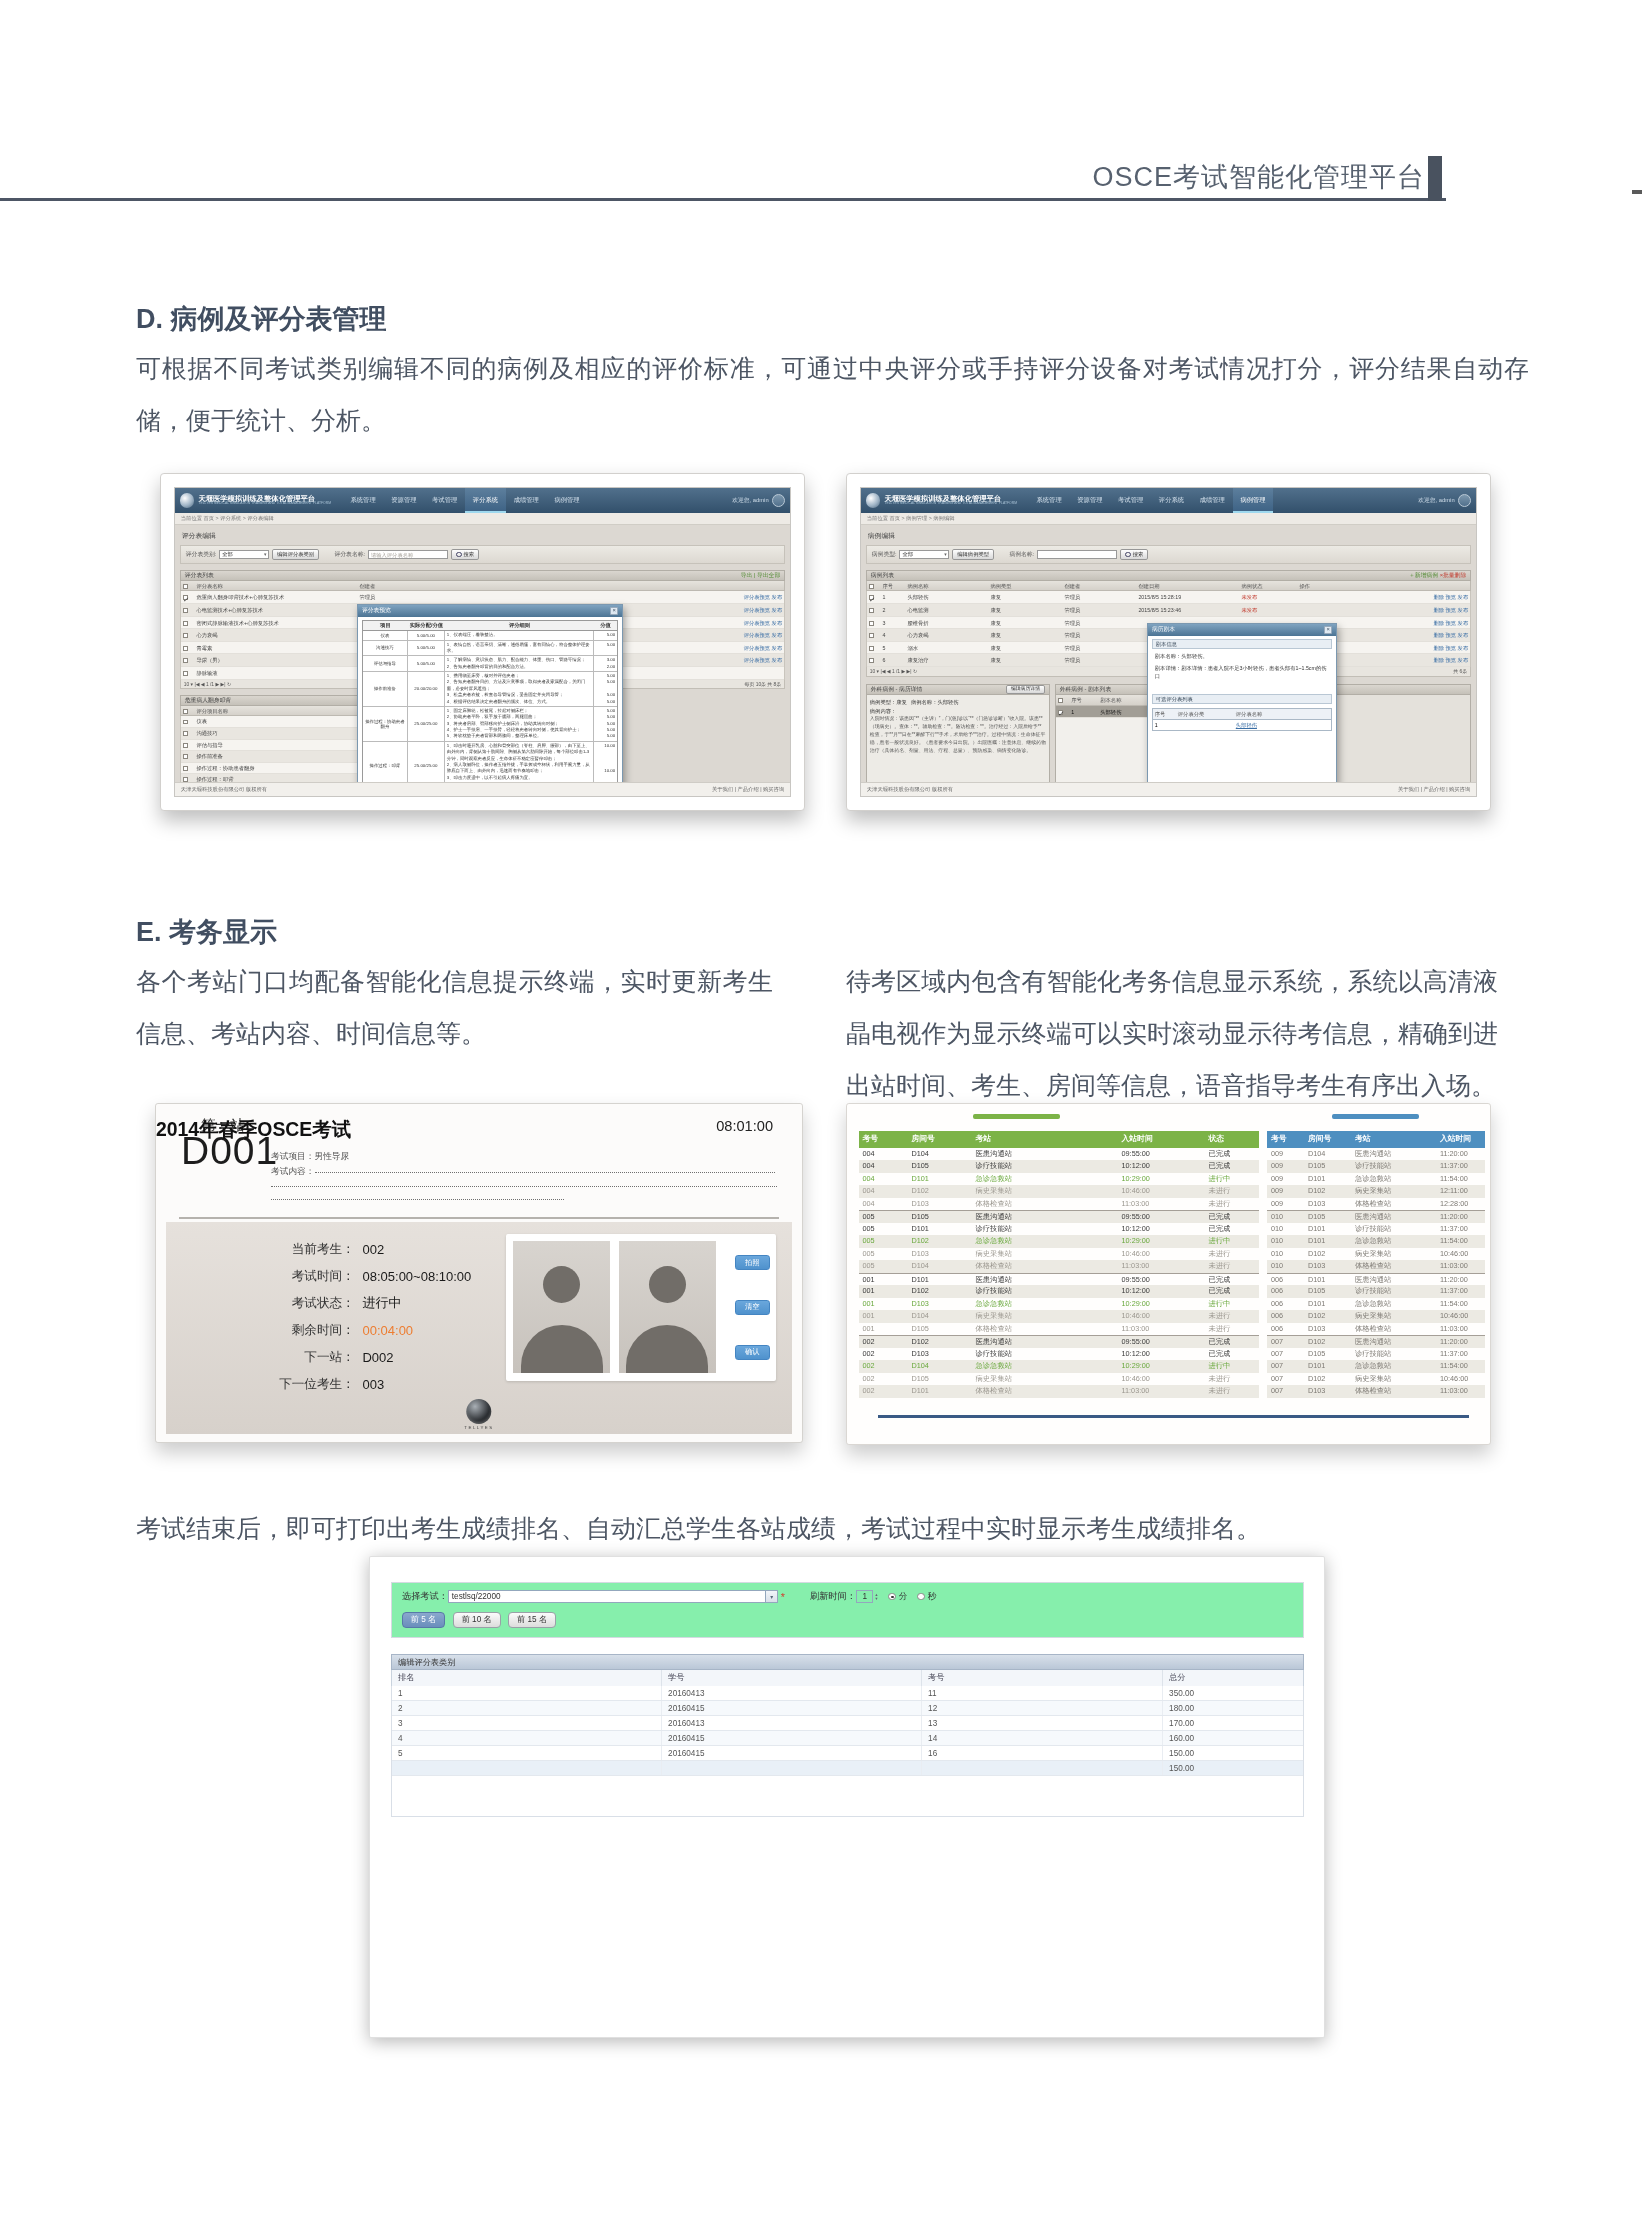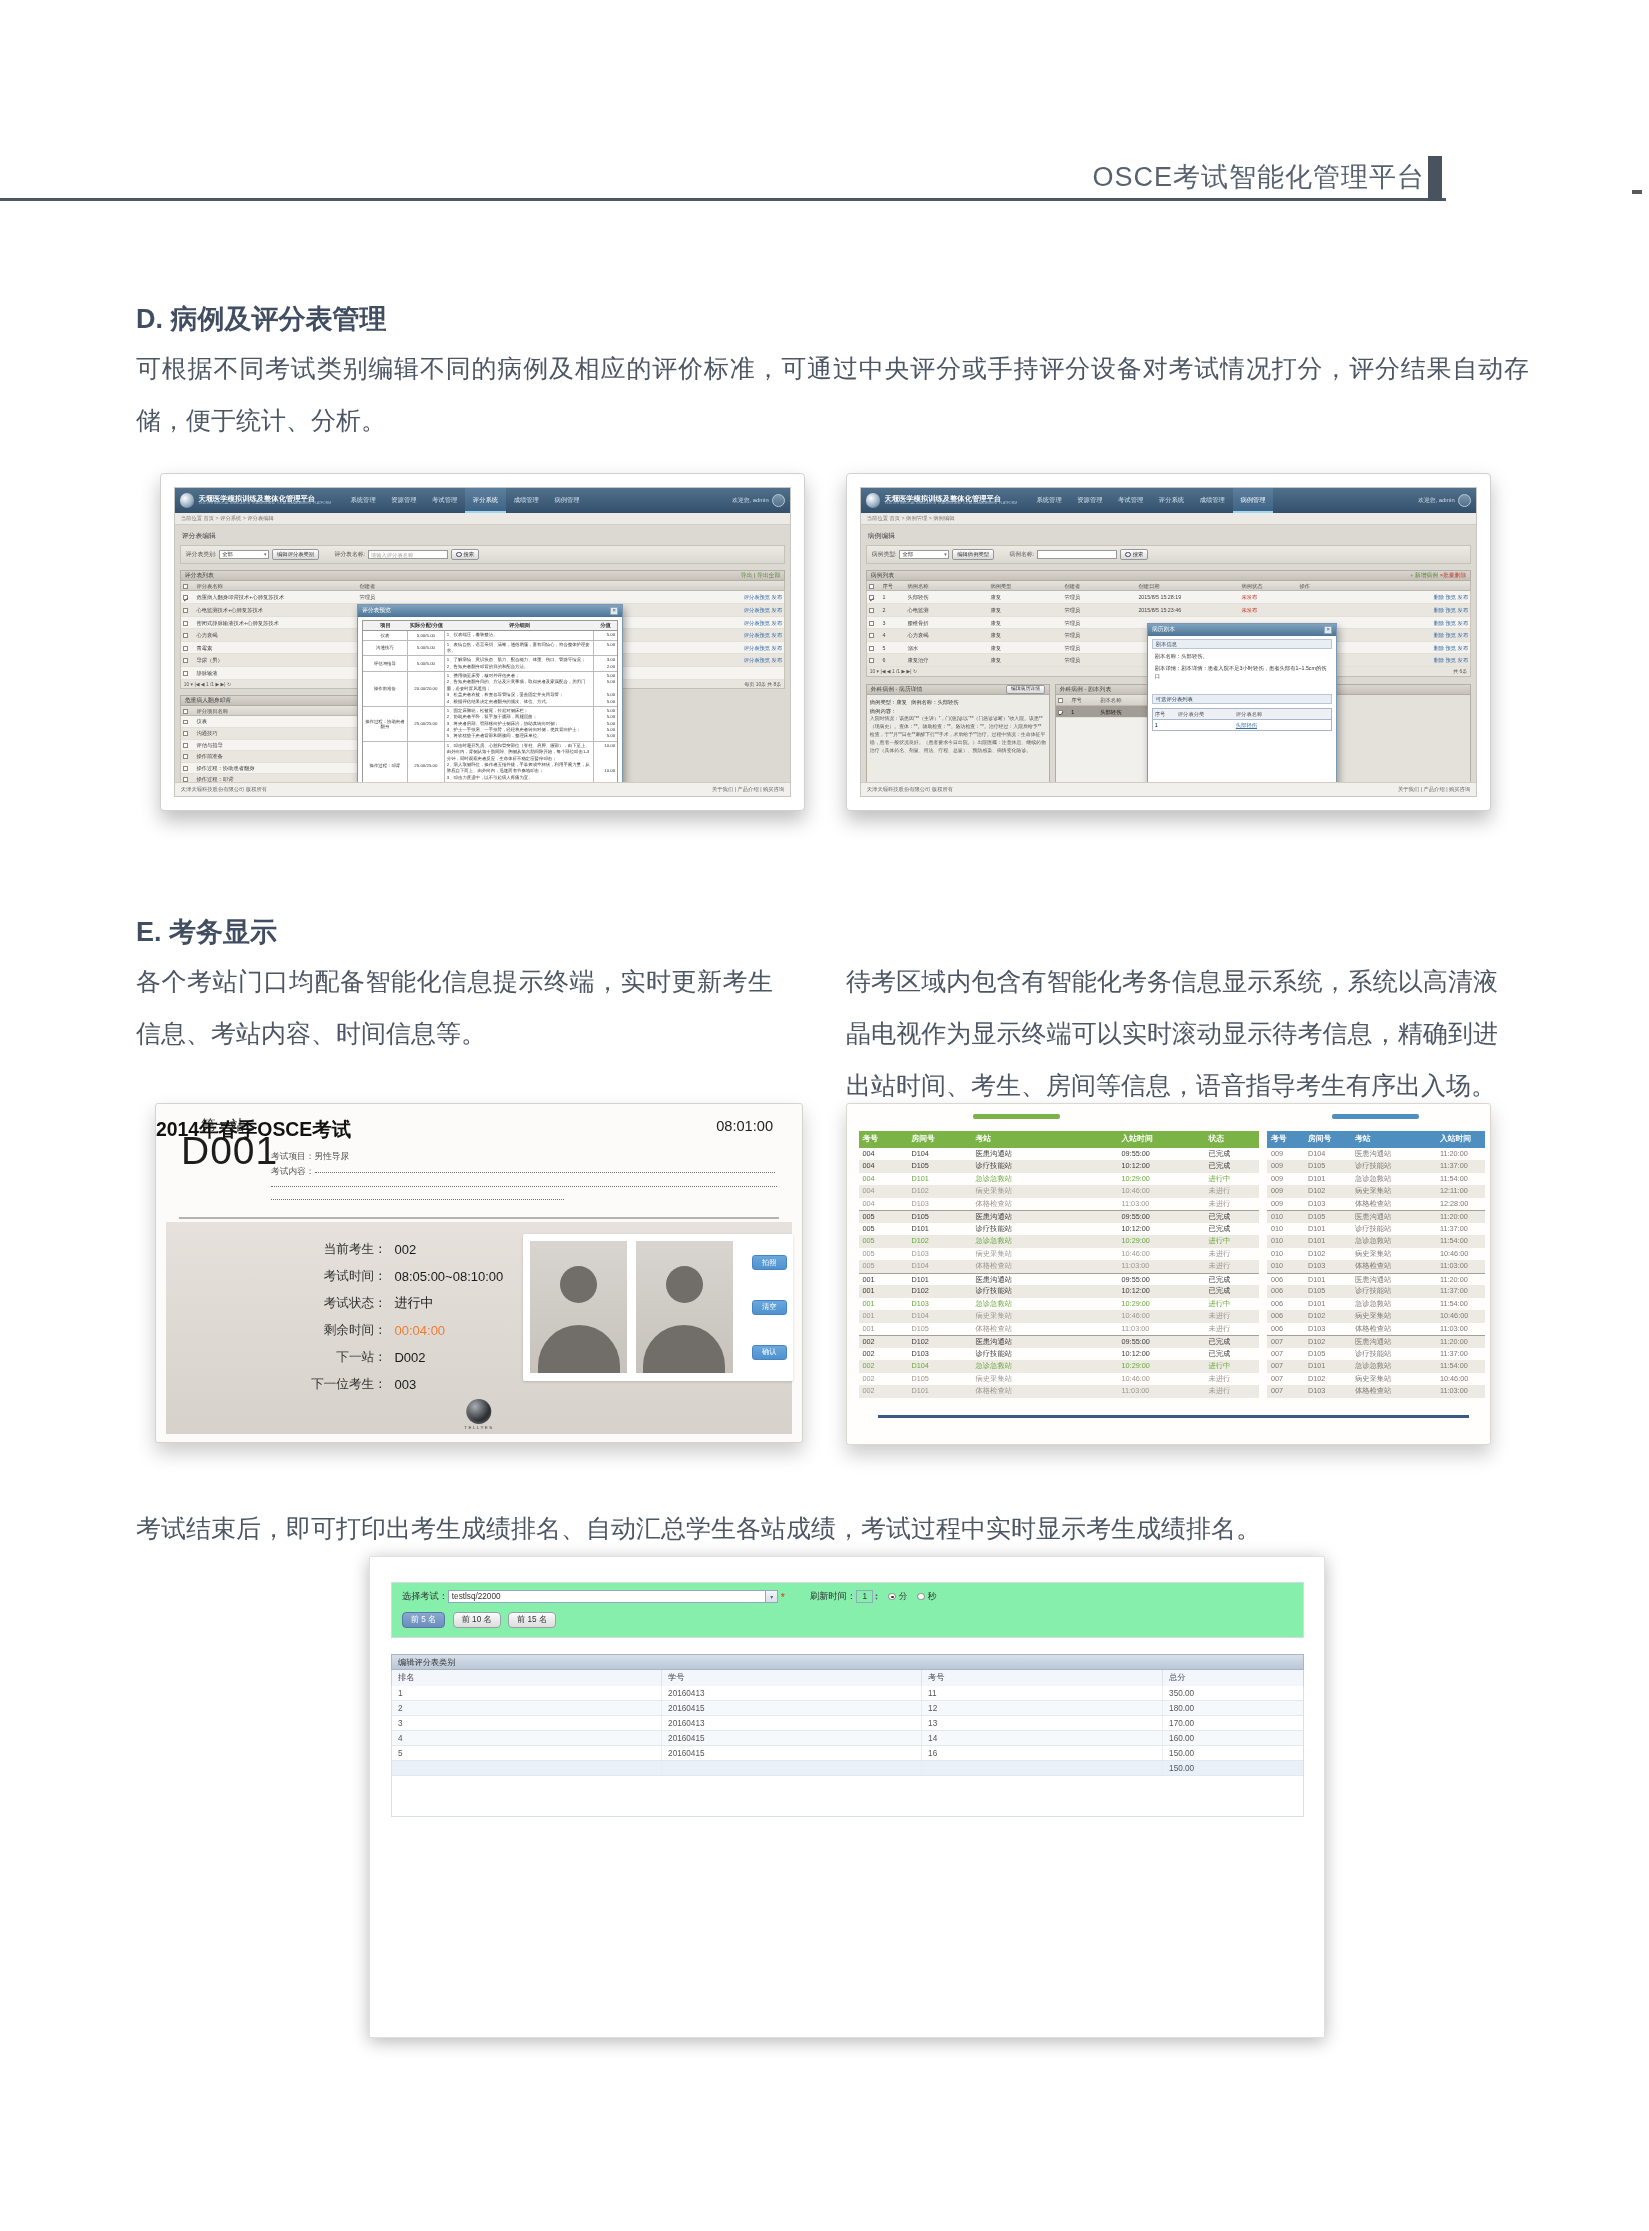--- a/index.html
+++ b/index.html
@@ -102,24 +102,24 @@
   .stn-title{position:absolute;left:0;right:8px;top:11.6px;text-align:left;font-size:19.4px;font-weight:bold;color:#111;}
   .stn-clock{position:absolute;right:29px;top:13.6px;font-size:14.6px;color:#222;}
   .stn-subj{position:absolute;left:115px;top:47px;font-size:8.7px;color:#555;}
   .stn-clab{position:absolute;left:115px;top:62px;font-size:8.7px;color:#555;}
   .dl{position:absolute;border-bottom:1.9px dotted #6f6f6f;height:1px;}
   .dl1{left:159px;right:27px;top:68px;} .dl2{left:115px;right:25px;top:82px;} .dl3{left:115px;width:293px;top:95px;}
   .stn-div{position:absolute;left:23px;right:23px;top:113px;height:1.9px;background:#b5b2ad;}
   .stn-main{position:absolute;left:9.7px;right:9.7px;top:118px;bottom:7.8px;background:linear-gradient(#e6e1dc,#d7d1cb);}
   .stn-rows{position:absolute;left:0;top:13.6px;}
   .stn-row{display:flex;height:27px;align-items:center;}
-  .stn-row .lb{width:189px;text-align:right;font-size:12.6px;color:#333;margin-left:32px;}
+  .stn-row .lb{width:189px;text-align:right;font-size:12.6px;color:#333;}
   .stn-row .vl{margin-left:7.8px;font-size:13px;color:#1a1a1a;}
   .stn-row .vl.orange{color:#ed7d31;}
-  .stn-photos{position:absolute;left:340px;top:11.6px;width:270px;height:147px;background:#fff;border-radius:1.9px;box-shadow:0 1px 2.9px rgba(0,0,0,.15);margin-left:17px;}
+  .stn-photos{position:absolute;left:340px;top:11.6px;width:270px;height:147px;background:#fff;border-radius:1.9px;box-shadow:0 1px 2.9px rgba(0,0,0,.15);}
   .ph{position:absolute;top:7.8px;width:97px;height:132px;background:linear-gradient(#d8d4cf,#c7c2bc);overflow:hidden;}
   .ph1{left:7.8px;} .ph2{left:113px;}
   .ph::before{content:"";position:absolute;left:30px;top:25px;width:37px;height:37px;border-radius:50%;background:#716d68;}
   .ph::after{content:"";position:absolute;left:7.8px;bottom:-7.8px;width:82px;height:56px;border-radius:41px 41px 7.8px 7.8px;background:#716d68;}
   .stn-btn{position:absolute;left:229px;width:35px;height:15.5px;background:linear-gradient(#6aa7dc,#4f92cd);border:1px solid #4485c2;border-radius:2.9px;color:#fff;font-size:7.3px;display:flex;align-items:center;justify-content:center;}
   .sb1{top:21.3px;} .sb2{top:66px;} .sb3{top:111px;}
   .stn-logo{position:absolute;left:50%;bottom:3.9px;transform:translateX(-50%);text-align:center;}
   .stn-logo .ball{width:25px;height:25px;border-radius:50%;margin:0 auto;background:radial-gradient(circle at 35% 30%,#aab0b6,#2c2f33 60%,#0c0d0e);box-shadow:inset 0 -1.9px 2.9px rgba(255,255,255,.25);}
   .stn-logo .txt{font-size:4.4px;letter-spacing:1.5px;color:#444;margin-top:1px;}
 

